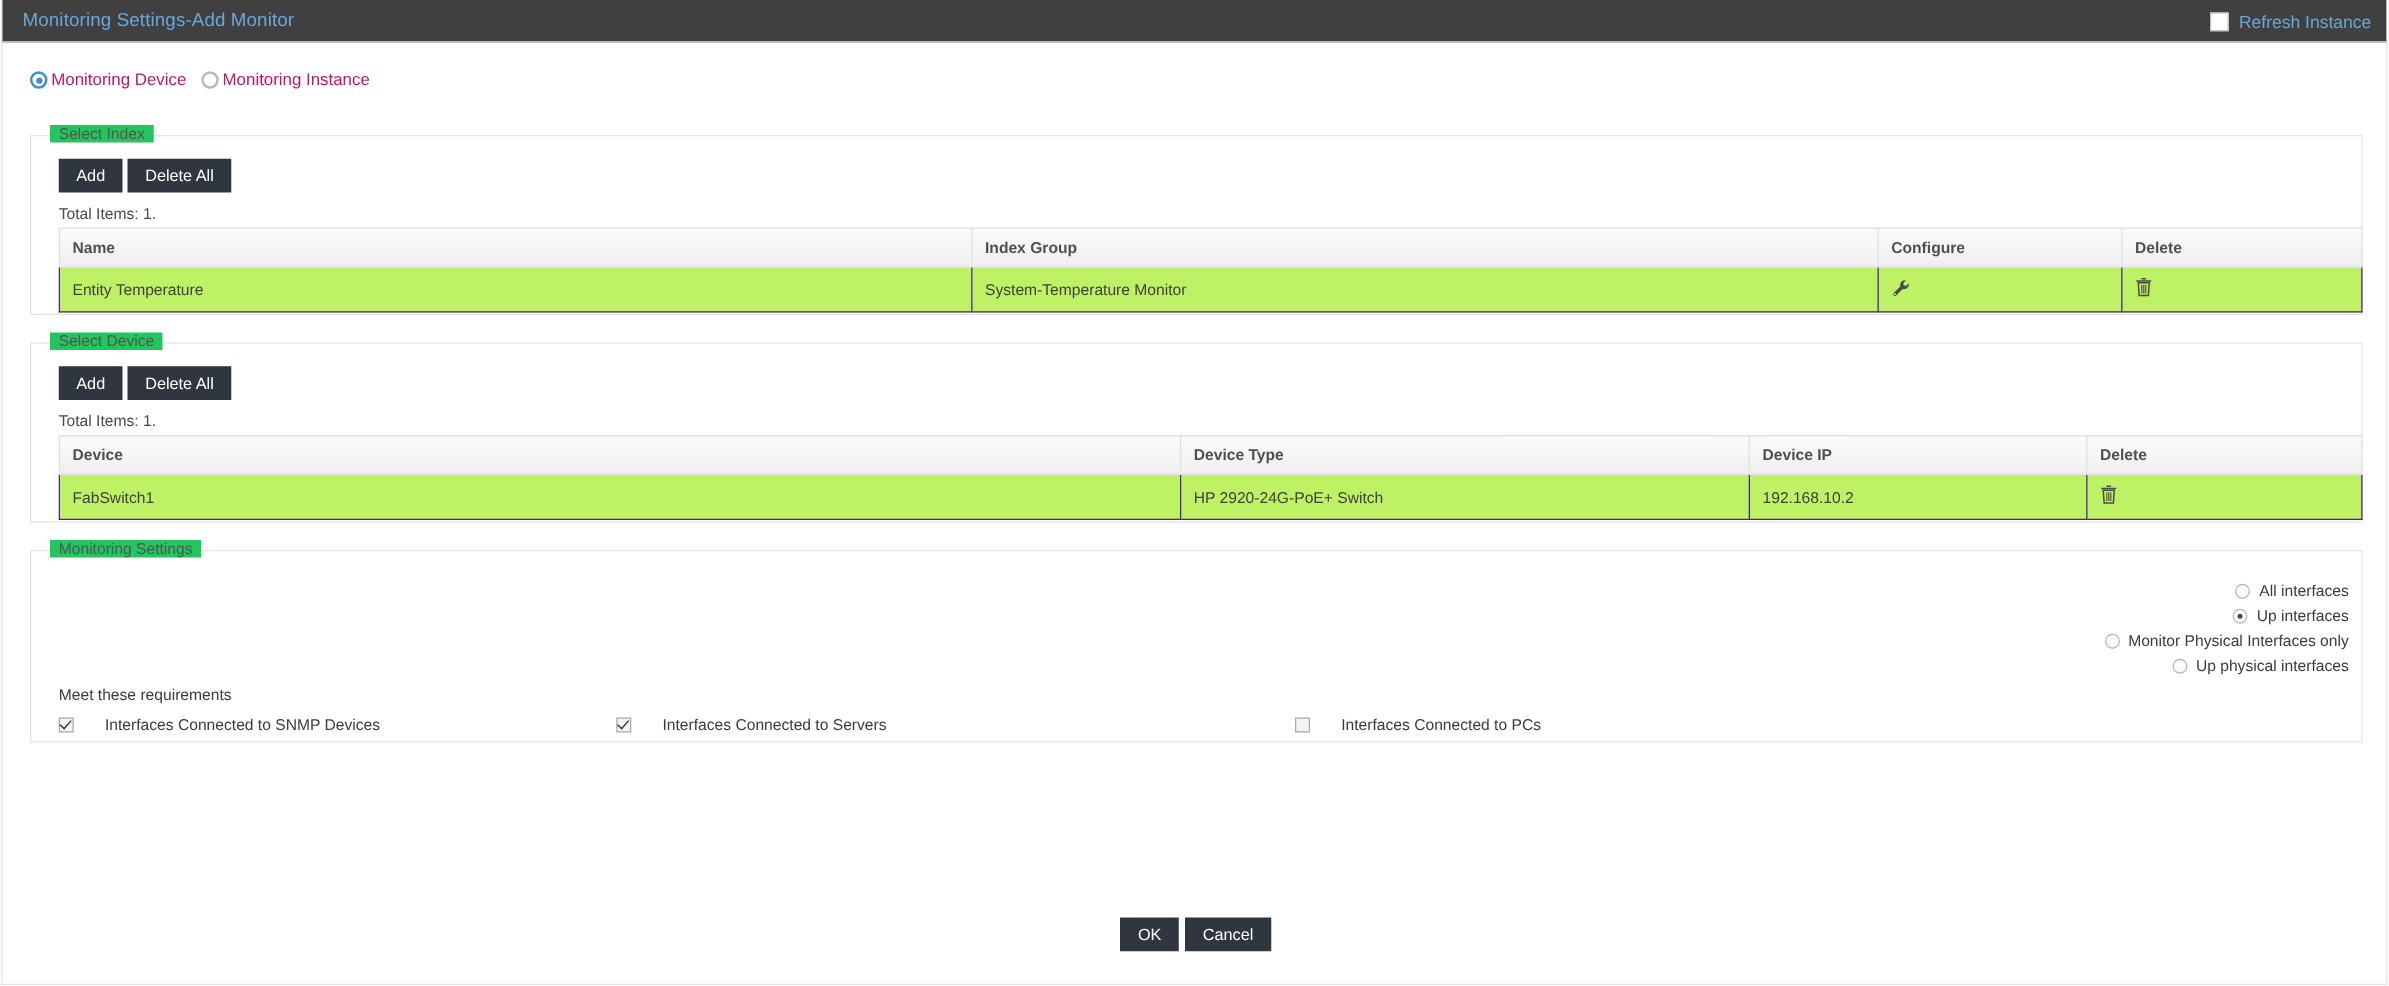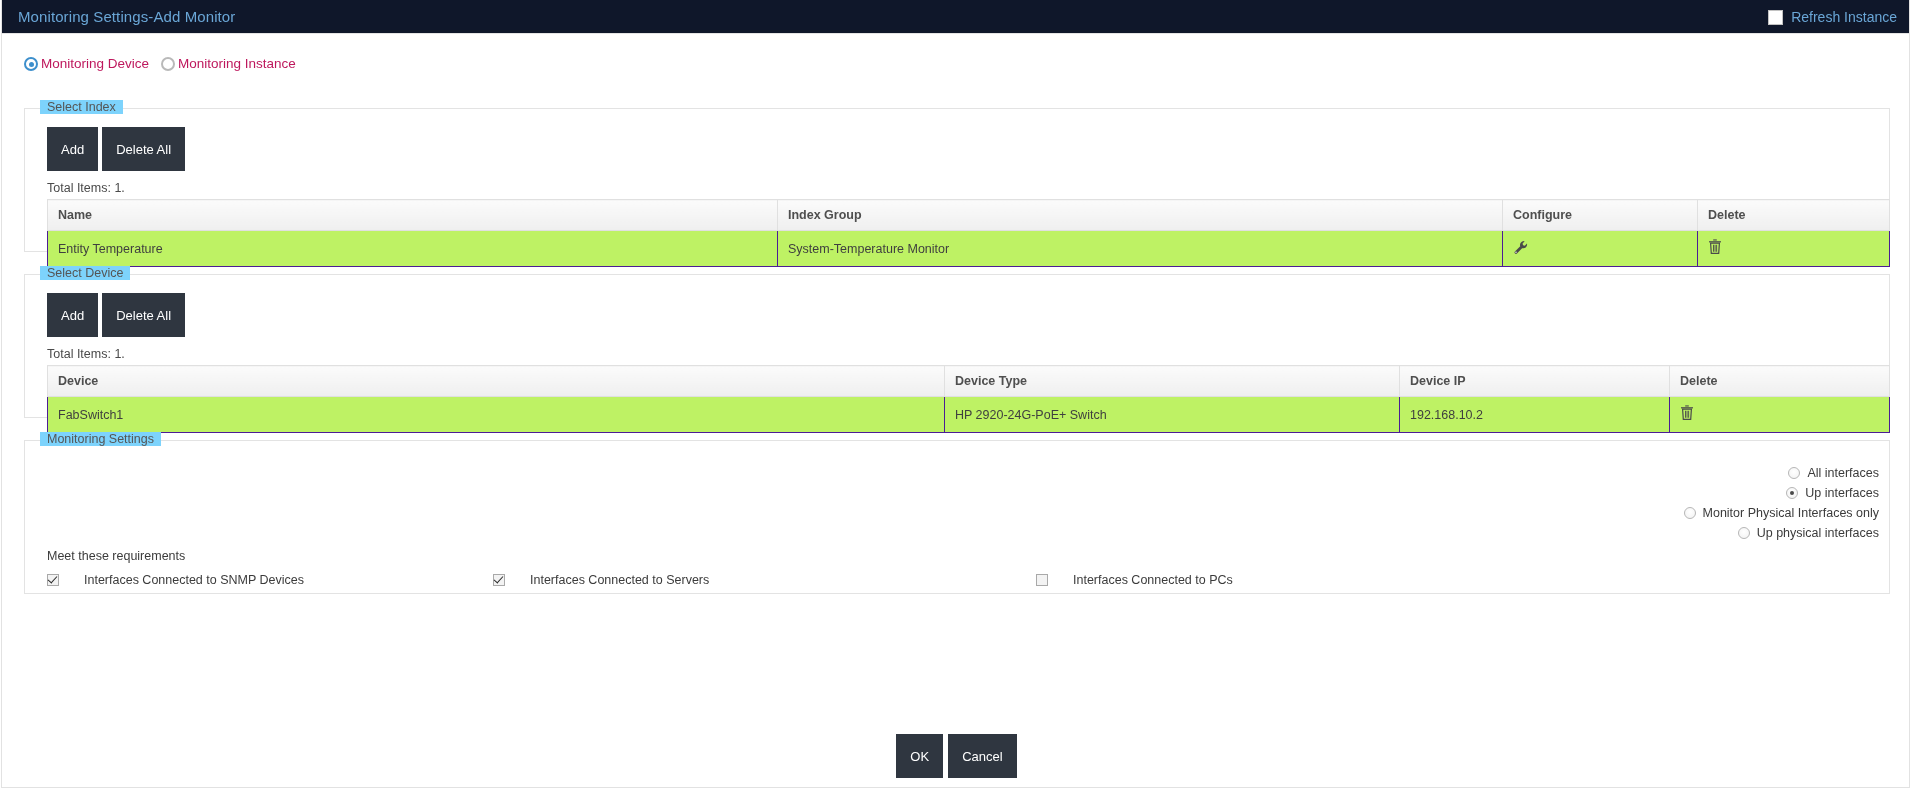--- a/index.html
+++ b/index.html
@@ -26,21 +26,21 @@
     height: 788px;
     border: 1px solid #e2e2e2;
     border-top: none;
     background: #ffffff;
   }
 
   
   .titlebar {
     position: relative;
     height: 34px;
-    background: #0f172a;
+    background: #404040;
     border-bottom: 1px solid #e4e4e4;
     display: flex;
     align-items: center;
     padding: 0 16px 0 16px;
   }
   .titlebar-title {
     color: #6aa6d6;
     font-size: 15px;
     letter-spacing: .1px;
   }
@@ -108,38 +108,38 @@
     position: absolute;
     left: 22px;
     width: 1866px;
     border: 1px solid #e3e3e3;
     background: #fff;
   }
   .fieldset-legend {
     position: absolute;
     top: -9px;
     left: 15px;
-    background: #7dd3fc;
+    background: #22c55e;
     padding: 0 7px;
     font-size: 12.5px;
     color: #555555;
   }
   .fieldset-inner { padding: 18px 10px 16px 10px; }
 
   
   .btn-dark {
     background: #2f3640;
     color: #ffffff;
     border: none;
     font-size: 13px;
     font-family: "Liberation Sans", sans-serif;
     padding: 7px 14px;
     cursor: pointer;
     line-height: 1;
-    height: 44px;
+    height: 27px;
   }
   .btn-row { display: flex; gap: 4px; margin-left: 12px; }
 
   .total-items {
     margin: 10px 0 4px 12px;
     font-size: 12.5px;
     color: #4a4a4a;
   }
 
   

